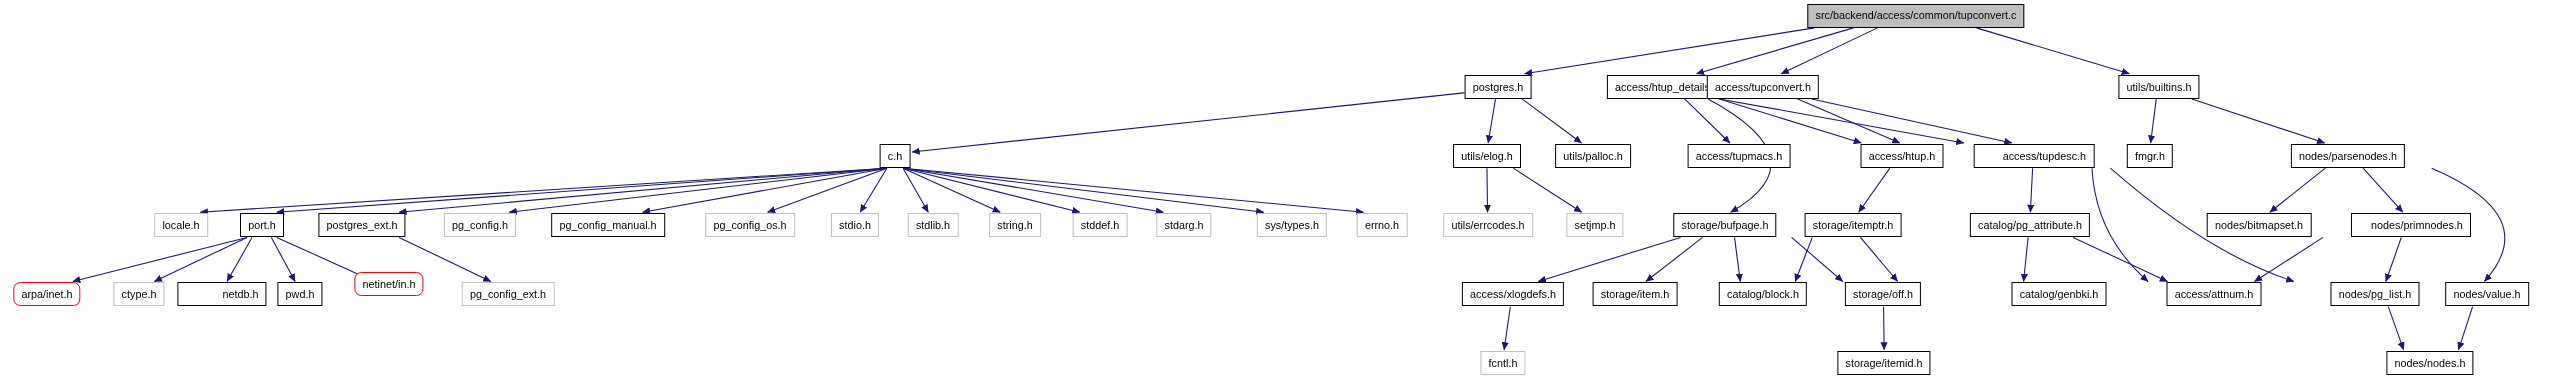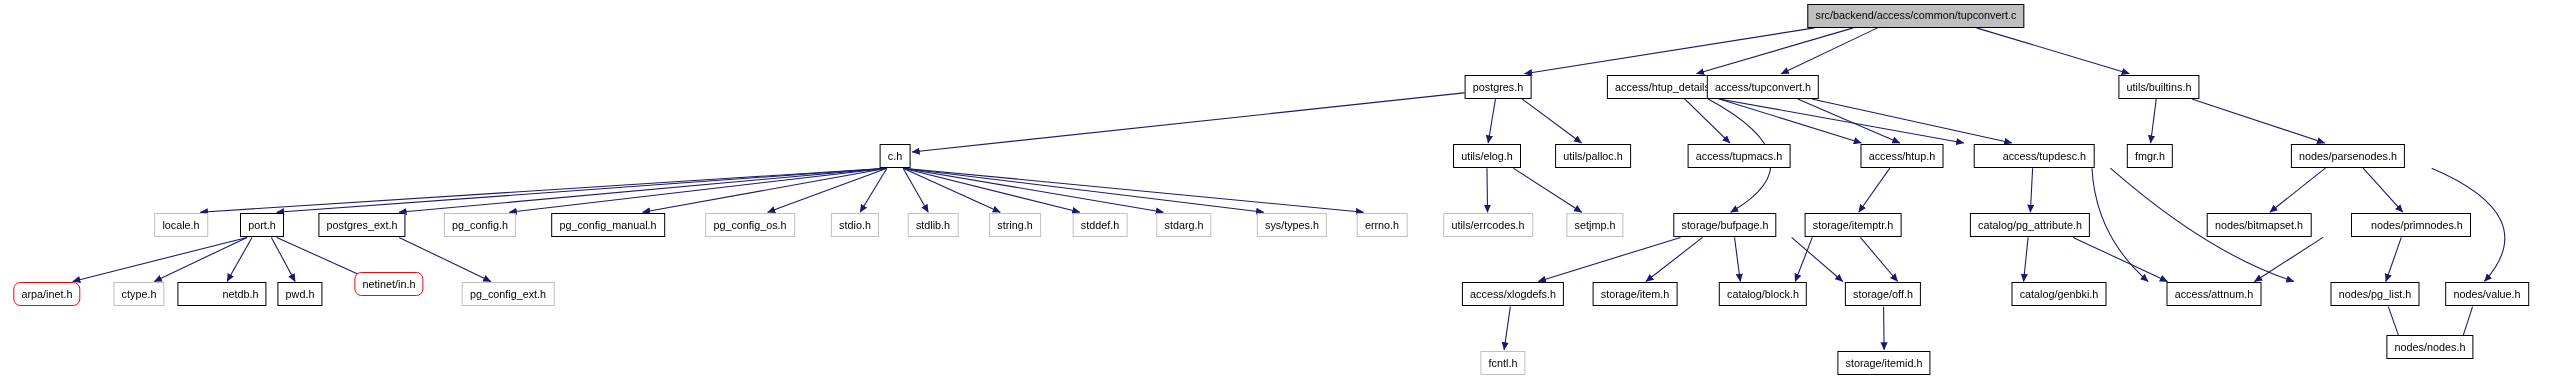--- a/index.html
+++ b/index.html
@@ -128,15 +128,15 @@
     <div class="node doc" style="left: 1513px; top: 282px;">access/xlogdefs.h</div>
     <div class="node doc" style="left: 1635px; top: 282px;">storage/item.h</div>
     <div class="node doc" style="left: 1763px; top: 282px;">catalog/block.h</div>
     <div class="node doc" style="left: 1883px; top: 282px;">storage/off.h</div>
     <div class="node doc" style="left: 2023px; top: 282px; margin-left: 36px;">catalog/genbki.h</div>
     <div class="node doc" style="left: 2203px; top: 282px; margin-left: 11px;">access/attnum.h</div>
     <div class="node doc" style="left: 2375px; top: 282px;">nodes/pg_list.h</div>
     <div class="node doc" style="left: 2487px; top: 282px;">nodes/value.h</div>
     <div class="node ext" style="left: 1503px; top: 351px;">fcntl.h</div>
     <div class="node doc" style="left: 1884px; top: 351px;">storage/itemid.h</div>
-    <div class="node doc" style="left: 2430px; top: 335px;">nodes/nodes.h</div>
+    <div class="node doc" style="left: 2430px; top: 351px;">nodes/nodes.h</div>
   </div>
 
 
 </body></html>

